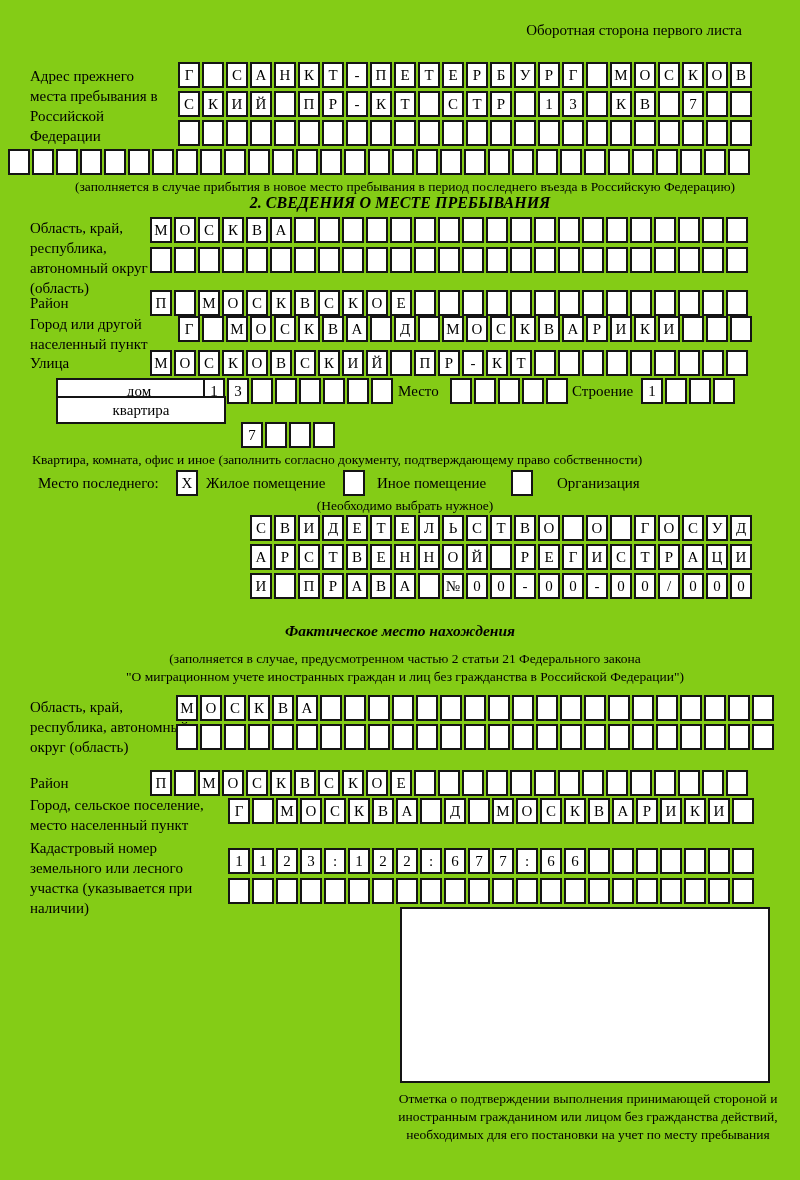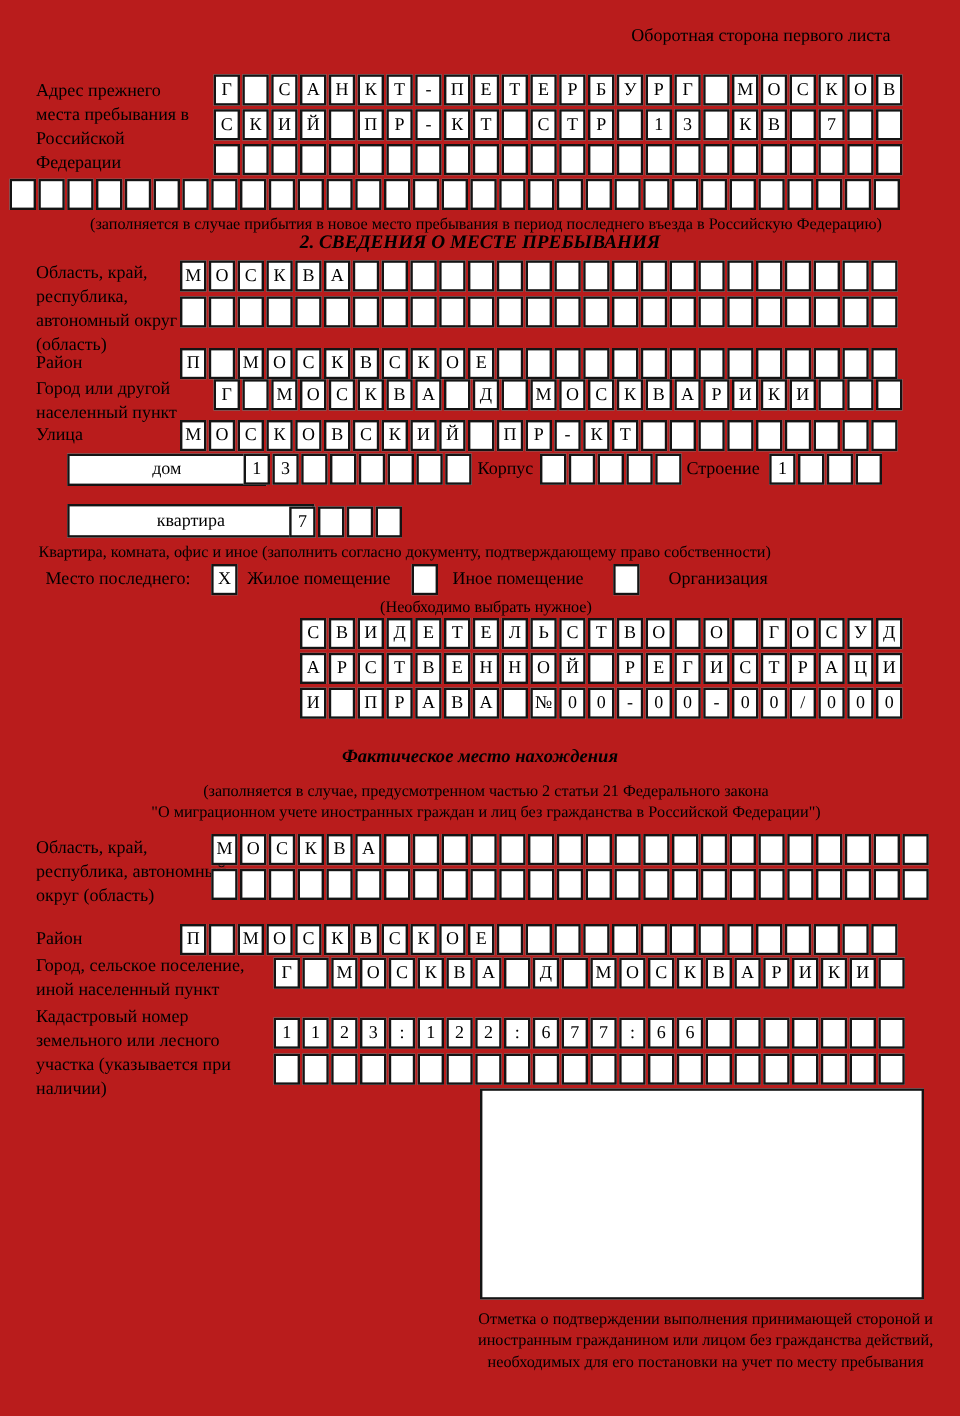--- a/index.html
+++ b/index.html
@@ -1,18 +1,18 @@
 <!DOCTYPE html>
 <html><head>
 <meta charset="utf-8">
 <style>
   * { margin:0; padding:0; box-sizing:border-box; }
   html,body { background:#ffffff; }
   body { font-family:"Liberation Serif","DejaVu Serif",serif; color:#000; }
-  .page { position:relative; width:800px; height:1180px; background:#b91c1c; overflow:hidden; }
+  .page { position:relative; width:800px; height:1180px; background:#84cc16; overflow:hidden; }
   .abs { position:absolute; }
   .lbl { font-size:15px; line-height:20px; }
   .small { font-size:13.5px; line-height:18px; }
   .center { text-align:center;padding-left:20px; }
   .bold { font-weight:bold;font-style:italic; }
   .boxes { display:flex; }
   .cell {
     flex:0 0 auto; width:22px; height:26px; margin-right:2px;
     border:2px solid #141414; background:#fff;
     display:flex; align-items:center; justify-content:center;
@@ -293,37 +293,37 @@
   <div class="abs boxes" style="left:203px;top:378px">
       <span class="cell">1</span>
       <span class="cell">3</span>
       <span class="cell"></span>
       <span class="cell"></span>
       <span class="cell"></span>
       <span class="cell"></span>
       <span class="cell"></span>
       <span class="cell"></span>
     </div>
-  <div class="abs lbl" style="left:398px;top:381px">Корпус</div>
+  <div class="abs lbl" style="left:398px;top:381px">Место</div>
   <div class="abs boxes" style="left:450px;top:378px">
       <span class="cell"></span>
       <span class="cell"></span>
       <span class="cell"></span>
       <span class="cell"></span>
       <span class="cell"></span>
     </div>
   <div class="abs lbl" style="left:572px;top:381px">Строение</div>
   <div class="abs boxes" style="left:641px;top:378px">
       <span class="cell">1</span>
       <span class="cell"></span>
       <span class="cell"></span>
       <span class="cell"></span>
     </div>
 
-  <div class="abs bigbox" style="left:32px;top:420px;width:206px;height:28px">квартира</div>
+  <div class="abs bigbox" style="left:32px;top:396px;width:170px;height:28px">квартира</div>
   <div class="abs boxes" style="left:241px;top:422px">
       <span class="cell">7</span>
       <span class="cell"></span>
       <span class="cell"></span>
       <span class="cell"></span>
     </div>
   <div class="abs small" style="left:32px;top:451px">Квартира, комната, офис и иное (заполнить согласно документу, подтверждающему право собственности)</div>
 
   <div class="abs lbl" style="left:38px;top:473px">Место последнего:</div>
   <div class="abs boxes" style="left:176px;top:470px">
@@ -492,21 +492,21 @@
       <span class="cell"></span>
       <span class="cell"></span>
       <span class="cell"></span>
       <span class="cell"></span>
       <span class="cell"></span>
       <span class="cell"></span>
       <span class="cell"></span>
       <span class="cell"></span>
     </div>
 
-  <div class="abs lbl" style="left:30px;top:795px;width:200px">Город, сельское поселение, иной населенный пункт</div>
+  <div class="abs lbl" style="left:30px;top:795px;width:200px">Город, сельское поселение, место населенный пункт</div>
   <div class="abs boxes" style="left:228px;top:798px">
       <span class="cell">Г</span>
       <span class="cell"></span>
       <span class="cell">М</span>
       <span class="cell">О</span>
       <span class="cell">С</span>
       <span class="cell">К</span>
       <span class="cell">В</span>
       <span class="cell">А</span>
       <span class="cell"></span>

